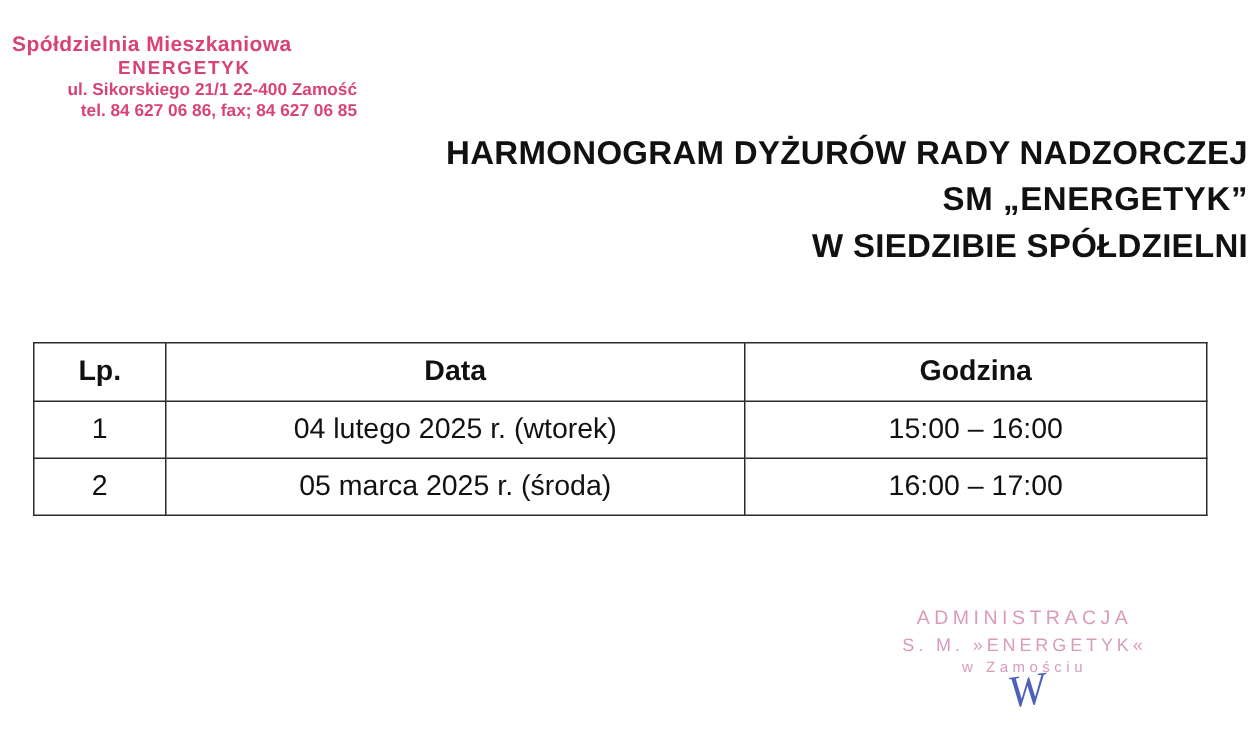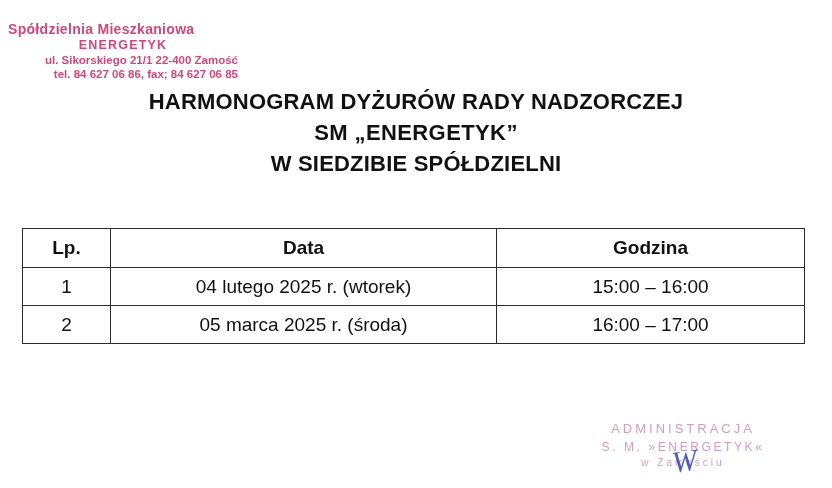--- a/index.html
+++ b/index.html
@@ -52,21 +52,21 @@
     text-align: right;
     filter: blur(0.3px);
   }
 
   
   .title-block {
     position: absolute;
     left: 0;
     top: 86px;
     width: 832px;
-    text-align: center;
+    text-align: right;
   }
   .title-line {
     font-size: 22px;
     font-weight: bold;
     letter-spacing: 0.2px;
     line-height: 1.42;
     color: #111111;
   }
   .title-line.l2 {
     letter-spacing: 0.4px;
@@ -102,21 +102,21 @@
     padding: 0 4px;
   }
   .col-lp   { width: 88px; }
   .col-data { width: 386px; }
   .col-godz { width: 308px; }
 
   
   .bottom-stamp {
     position: absolute;
     left: 568px;
-    top: 420px;
+    top: 403px;
     width: 230px;
     color: #d48ab0;
     text-align: center;
     line-height: 1.45;
     opacity: 0.85;
     filter: blur(0.45px);
   }
   .bottom-stamp .bs-line {
     font-size: 13px;
     letter-spacing: 3px;

